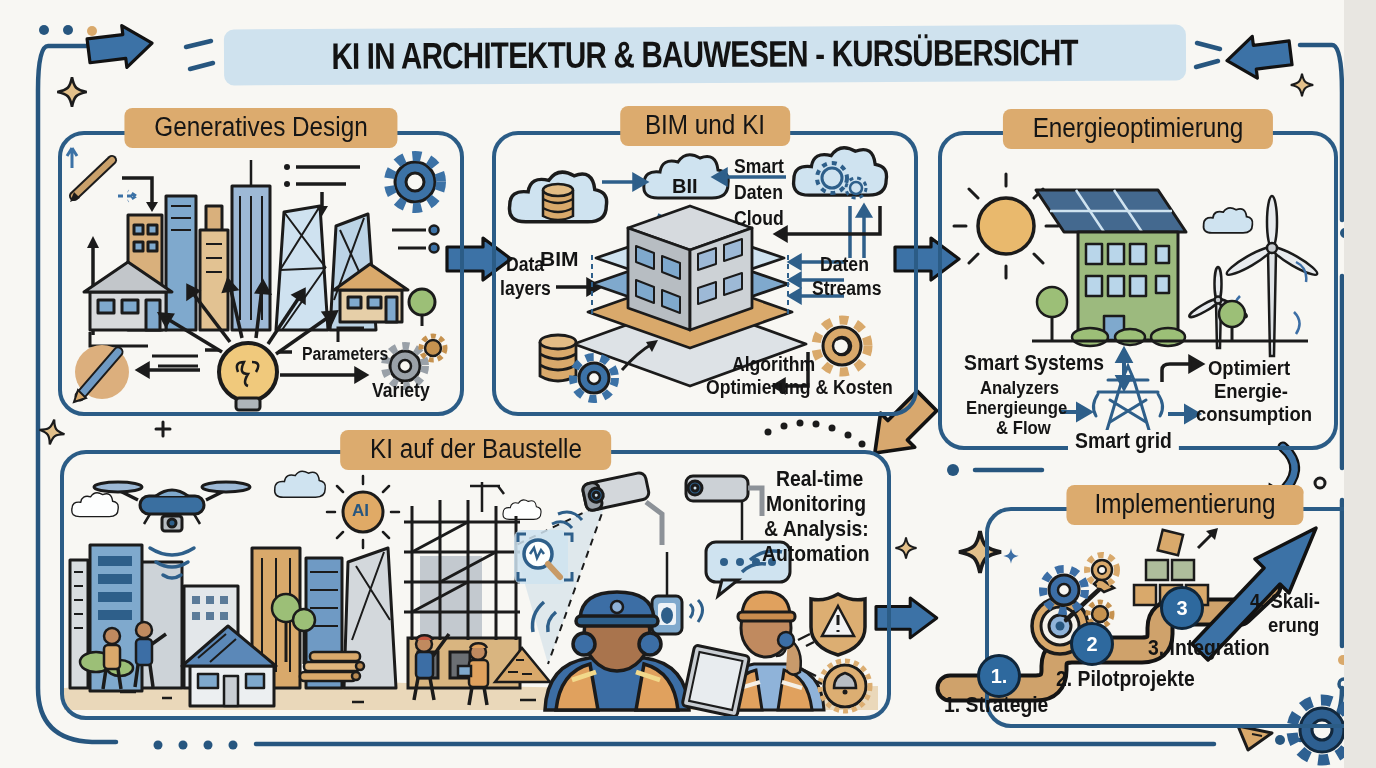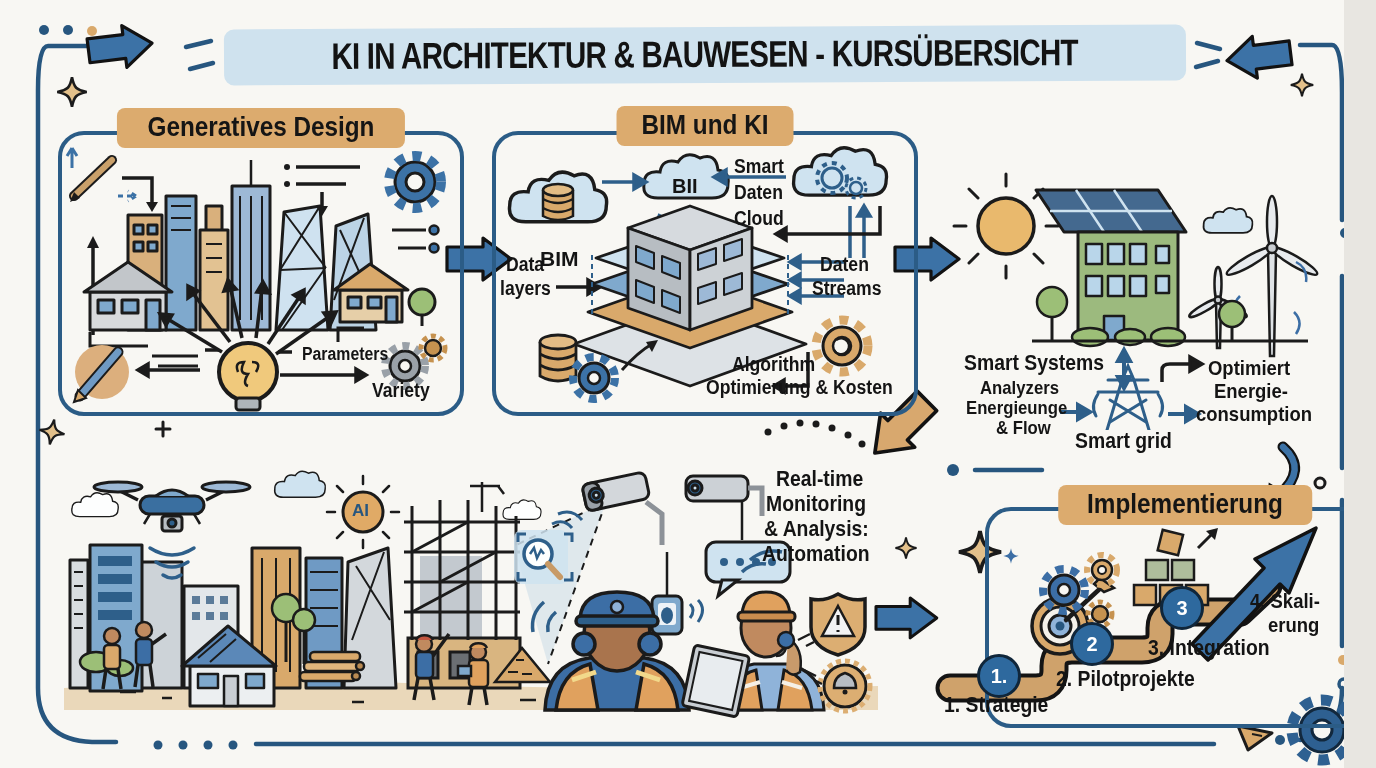--- a/index.html
+++ b/index.html
@@ -8,21 +8,21 @@
     background:#f8f7f3;
     font-family:"Liberation Sans", sans-serif;
   }
   .panel{
     position:absolute;border:4px solid #2b5c86;border-radius:26px;
     background:transparent;
   }
   .pill{
     position:absolute;left:50%;transform:translateX(-50%);
     background:#dcab6e;border-radius:8px;padding:3px 18px;
-    font-weight:bold;font-size:27px;color:#151515;white-space:nowrap;
+    font-weight:normal;font-size:27px;color:#151515;white-space:nowrap;
     z-index:6;line-height:1.25;
   }
   .pill>span{display:inline-block;transform:scaleX(.9);transform-origin:center;}
   #title-band{
     position:absolute;left:224px;top:27px;width:962px;height:56px;
     background:#cfe2ee;border-radius:10px;display:flex;align-items:center;justify-content:center;
     z-index:5;transform:rotate(-.3deg);
   }
   #title-band>span{
     font-weight:bold;font-size:37px;letter-spacing:-1px;color:#131313;
@@ -692,20 +692,26 @@
   <div id="title-band">
     <span>KI IN ARCHITEKTUR &amp; BAUWESEN - KURSÜBERSICHT</span>
   </div>
 
   <div class="panel" style="left:58px;top:131px;width:398px;height:277px;">
     <div class="pill" style="top:-27px;"><span>Generatives Design</span></div>
   </div>
   <div class="panel" style="left:492px;top:131px;width:418px;height:277px;text-align:right;">
     <div class="pill" style="top:-29px;"><span>BIM und KI</span></div>
   </div>
+  <div class="panel" style="left:938px;top:131px;width:392px;height:311px;">
+    <div class="pill" style="top:-26px;"><span>Energieoptimierung</span></div>
+  </div>
+  <div class="panel" style="left:60px;top:450px;width:823px;height:262px;">
+    <div class="pill" style="top:-24px;"><span>KI auf der Baustelle</span></div>
+  </div>
   <div class="panel" style="left:938px;top:507px;width:392px;height:213px;margin-left:47px;">
     <div class="pill" style="top:-26px;"><span>Implementierung</span></div>
   </div>
 
   <div class="t tc" style="left:302px;top:345px;font-size:18px;">Parameters</div>
   <div class="t tc" style="left:372px;top:380px;font-size:20px;">Variety</div>
 
   <div class="t" style="left:540px;top:248px;font-size:21px;">BIM</div>
   <div class="t" style="left:672px;top:176px;font-size:20px;">BII</div>
   <div class="t tc" style="left:734px;top:156px;font-size:20px;">Smart</div>

